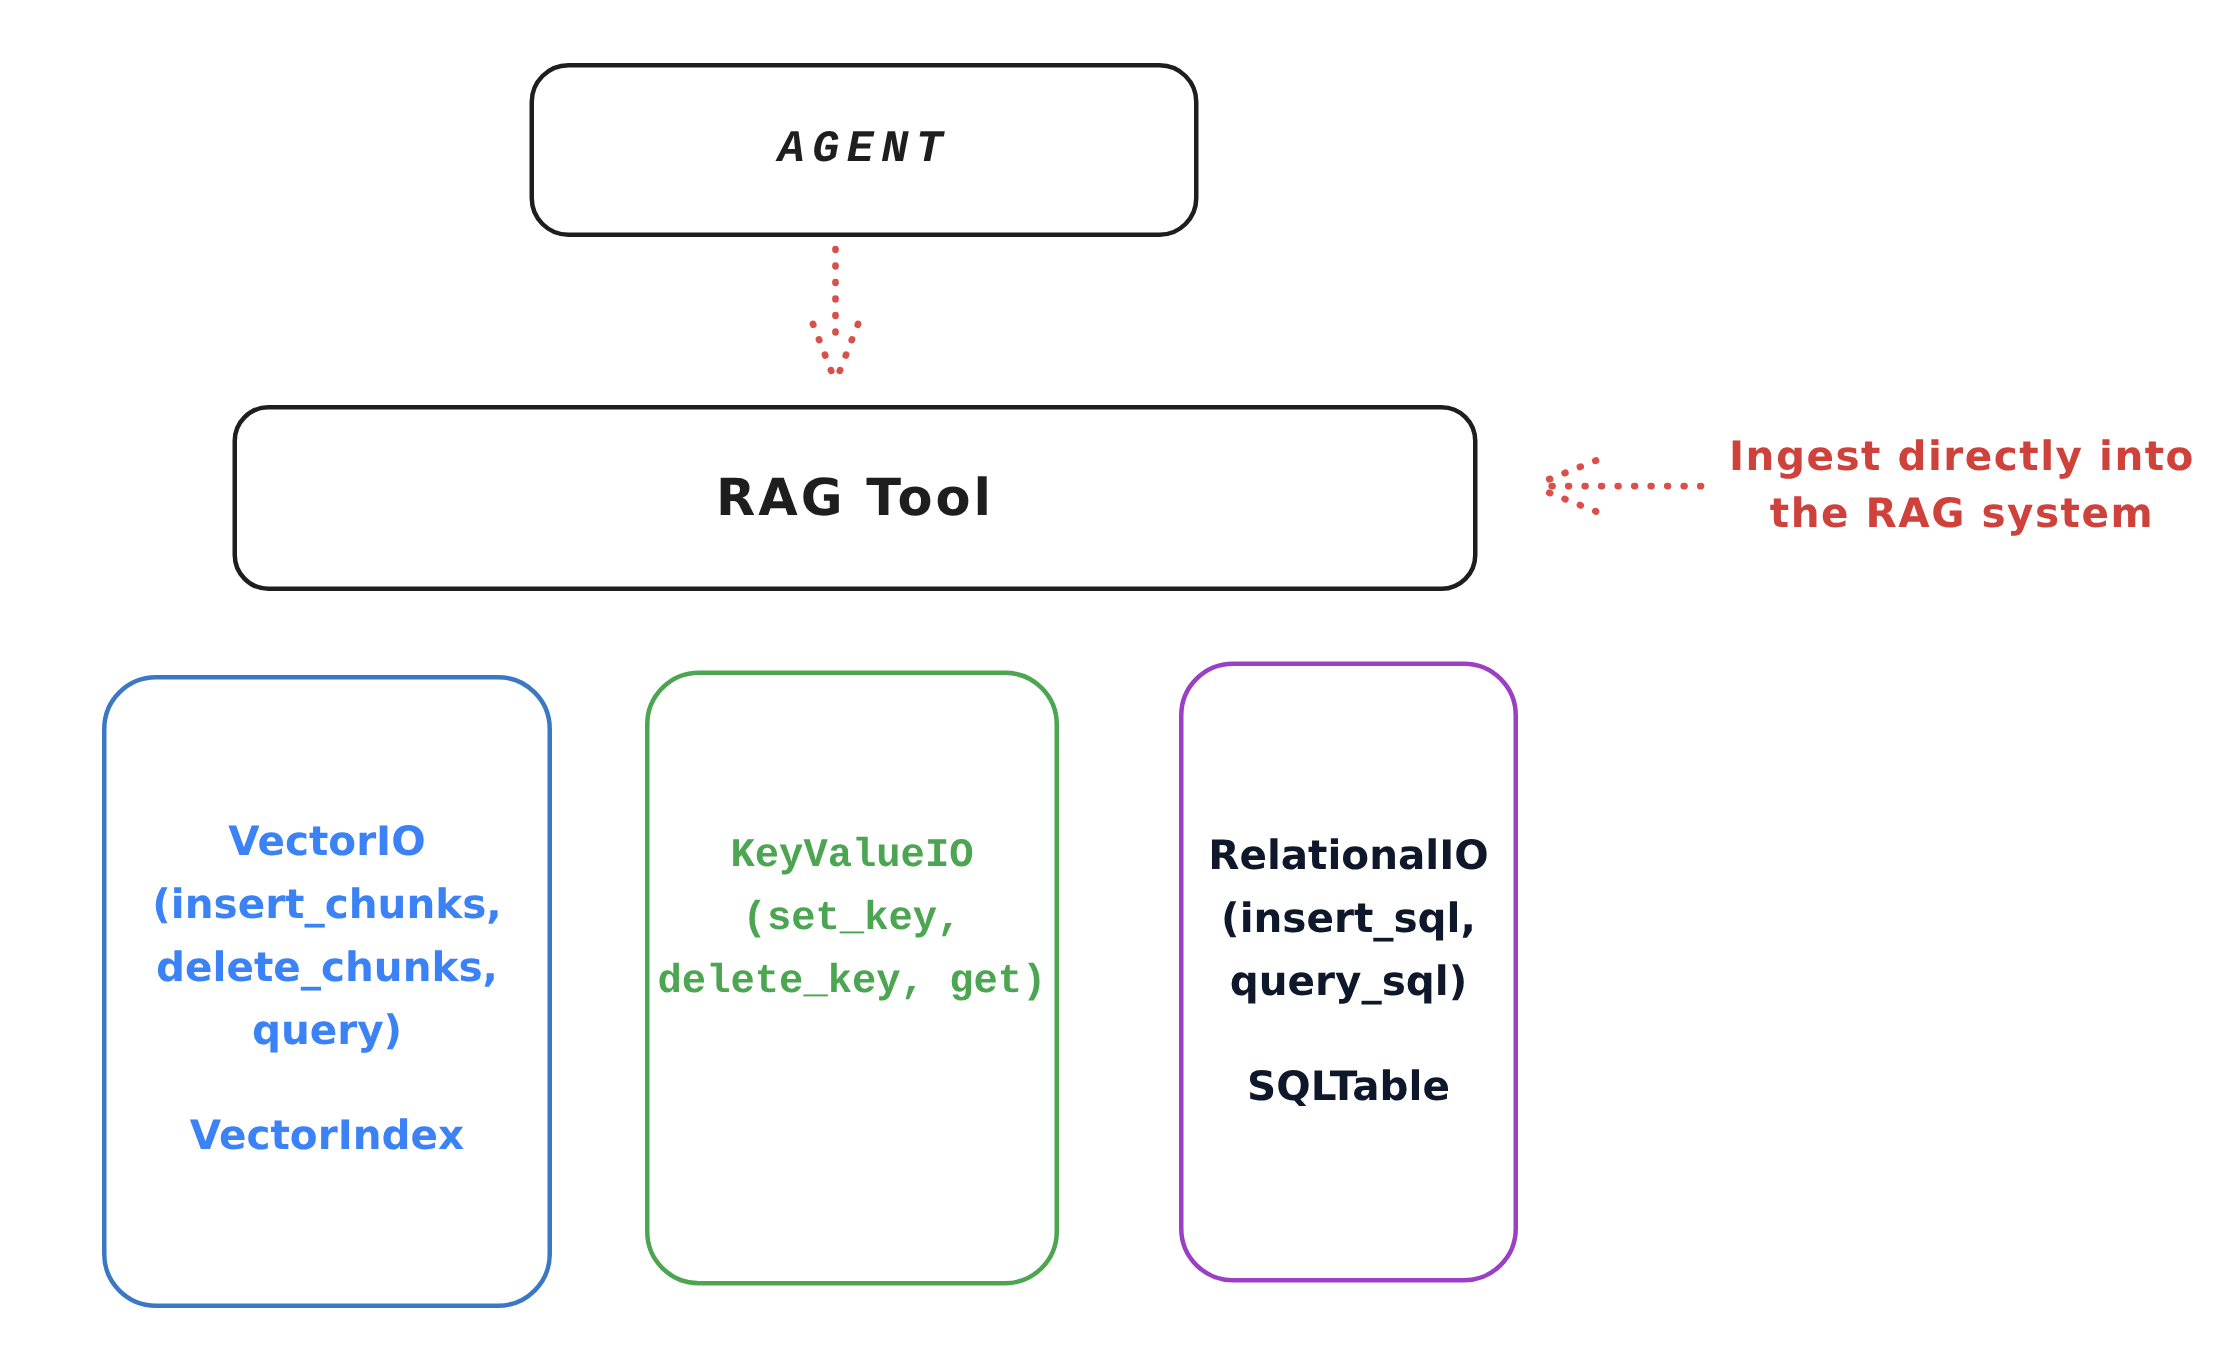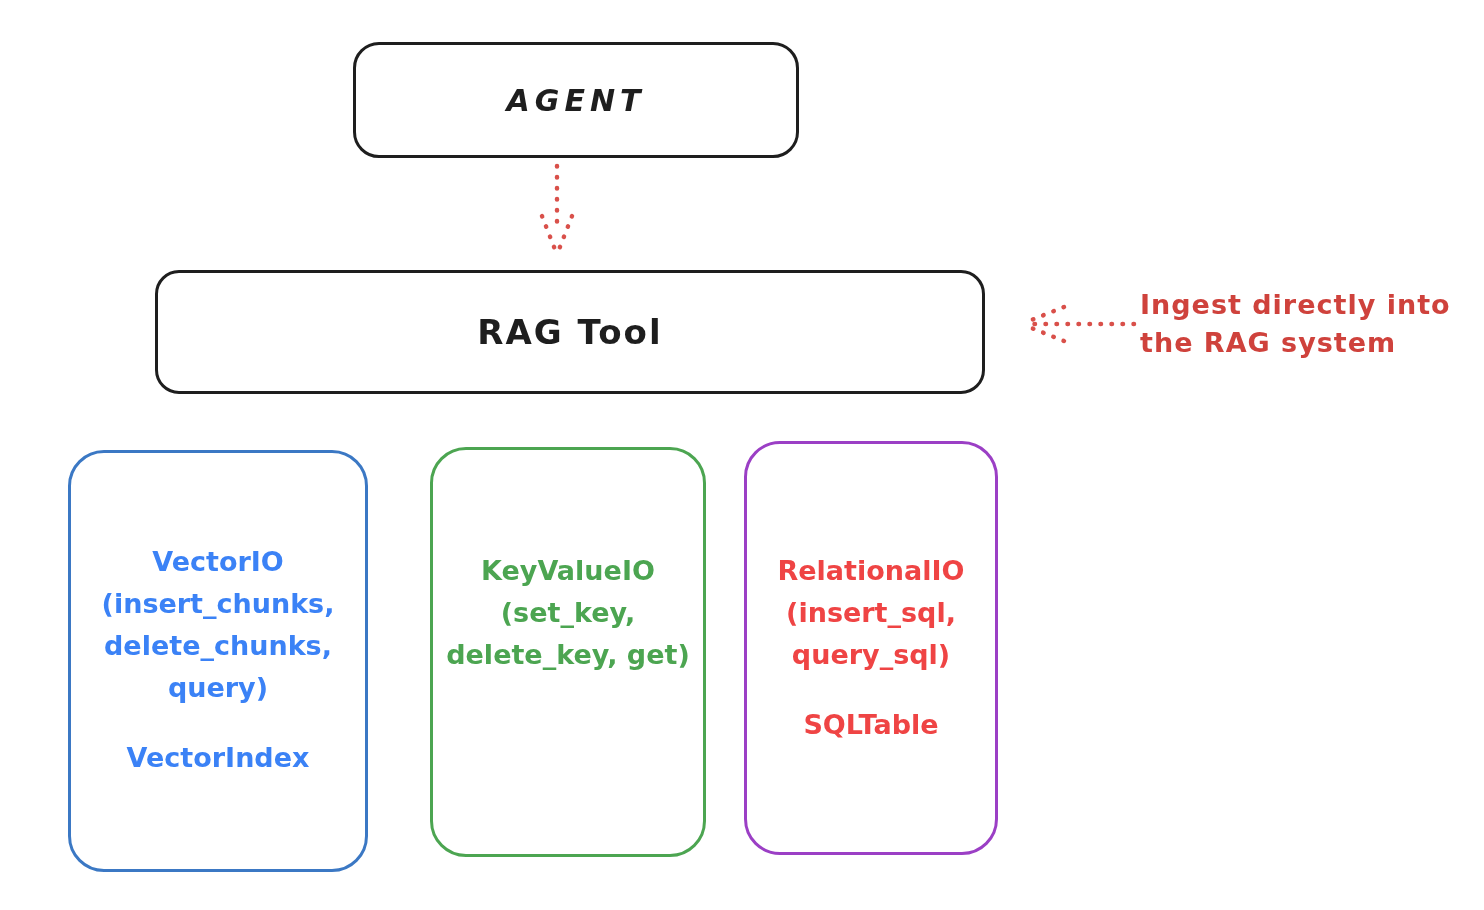--- a/index.html
+++ b/index.html
@@ -28,20 +28,21 @@
     color: #1e1e1e;
   }
   .agent-box {
     left: 353px; top: 42px;
     width: 446px; height: 116px;
     border-radius: 26px;
     font-size: 30px;
     font-weight: 600;
     letter-spacing: 5px;
     font-style: italic;
+    font-family: Liberation Mono, monospace;
   }
   .ragtool-box {
     left: 155px; top: 270px;
     width: 830px; height: 124px;
     border-radius: 24px;
     font-size: 34px;
     font-weight: 600;
     letter-spacing: 2px;
   }
   .storage-box {
@@ -62,44 +63,46 @@
     border: 3.5px solid #3b78c4;
     color: #3b82f6;
     padding-top: 88px;
   }
   .keyvalue-box {
     left: 430px; top: 447px;
     width: 276px; height: 410px;
     border: 3.5px solid #4ca551;
     color: #4ca551;
     padding-top: 100px;
+    font-family: Liberation Mono, monospace;
   }
   .relational-box {
-    left: 744px; top: 441px;
-    width: 254px; height: 414px;
+    left: 786px; top: 441px;
+    width: 226px; height: 414px;
     border: 3.5px solid #9b3fc5;
-    color: #ef4444;
+    color: #0f172a;
     padding-top: 106px;
   }
 
   .arrow-svg { position: absolute; }
   .arrow-down-svg { left: 535px; top: 162px; }
   .ingest-arrow-svg { left: 1012px; top: 300px; }
   .arrow-stroke {
     stroke: #d9504a;
     stroke-width: 4.5;
     stroke-linecap: round;
     stroke-dasharray: 0.5 10.5;
     fill: none;
   }
 
   .annotation {
     position: absolute;
     left: 1140px; top: 286px;
     width: 336px;
+    text-align: center;
     color: #cf423c;
     font-size: 27px;
     font-weight: 700;
     line-height: 38px;
     letter-spacing: 1px;
   }
   .annotation span { display: block; }
 </style>
 </head>
 <body>

